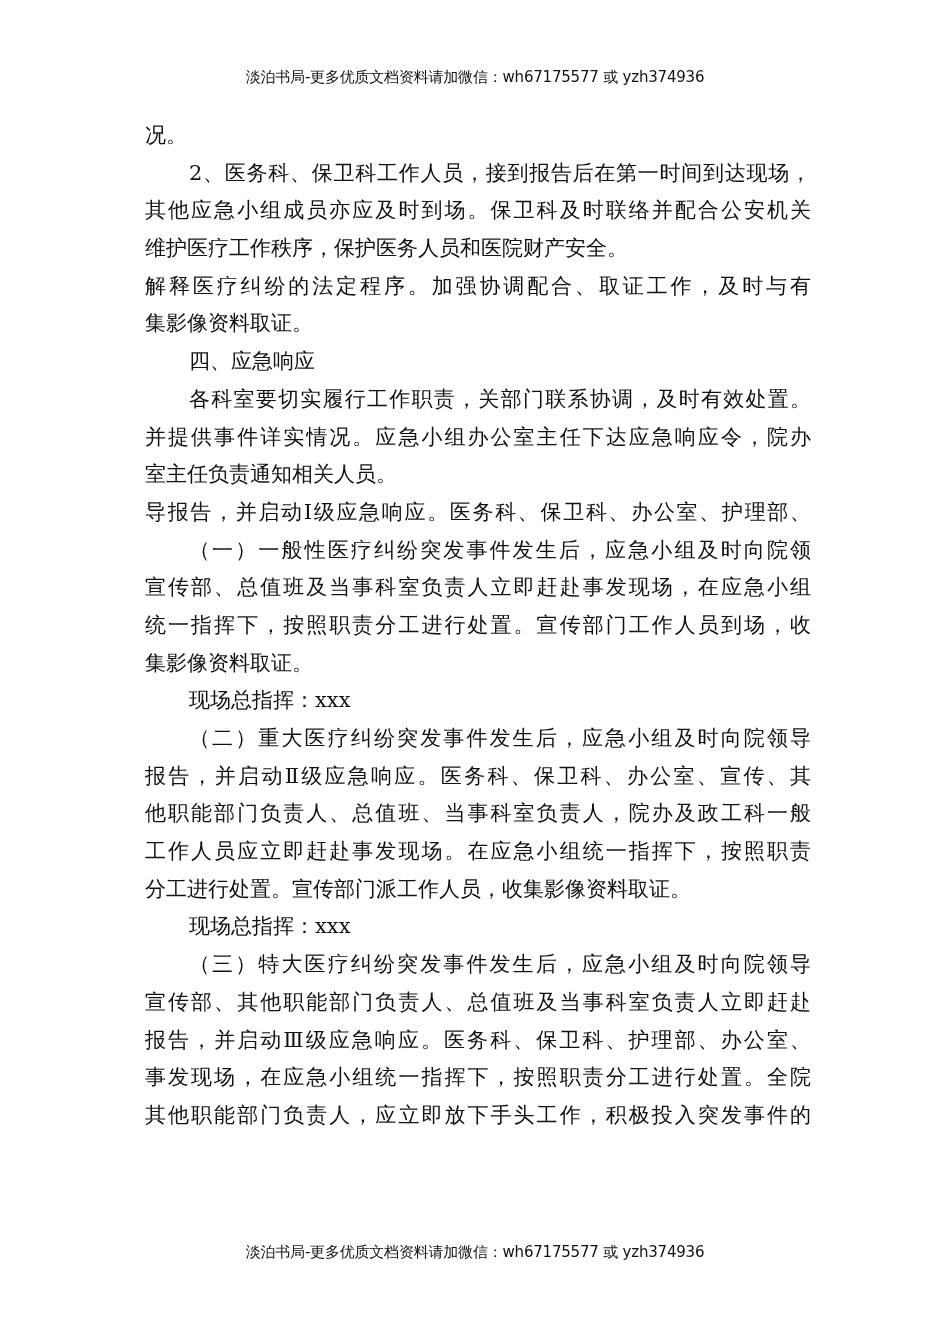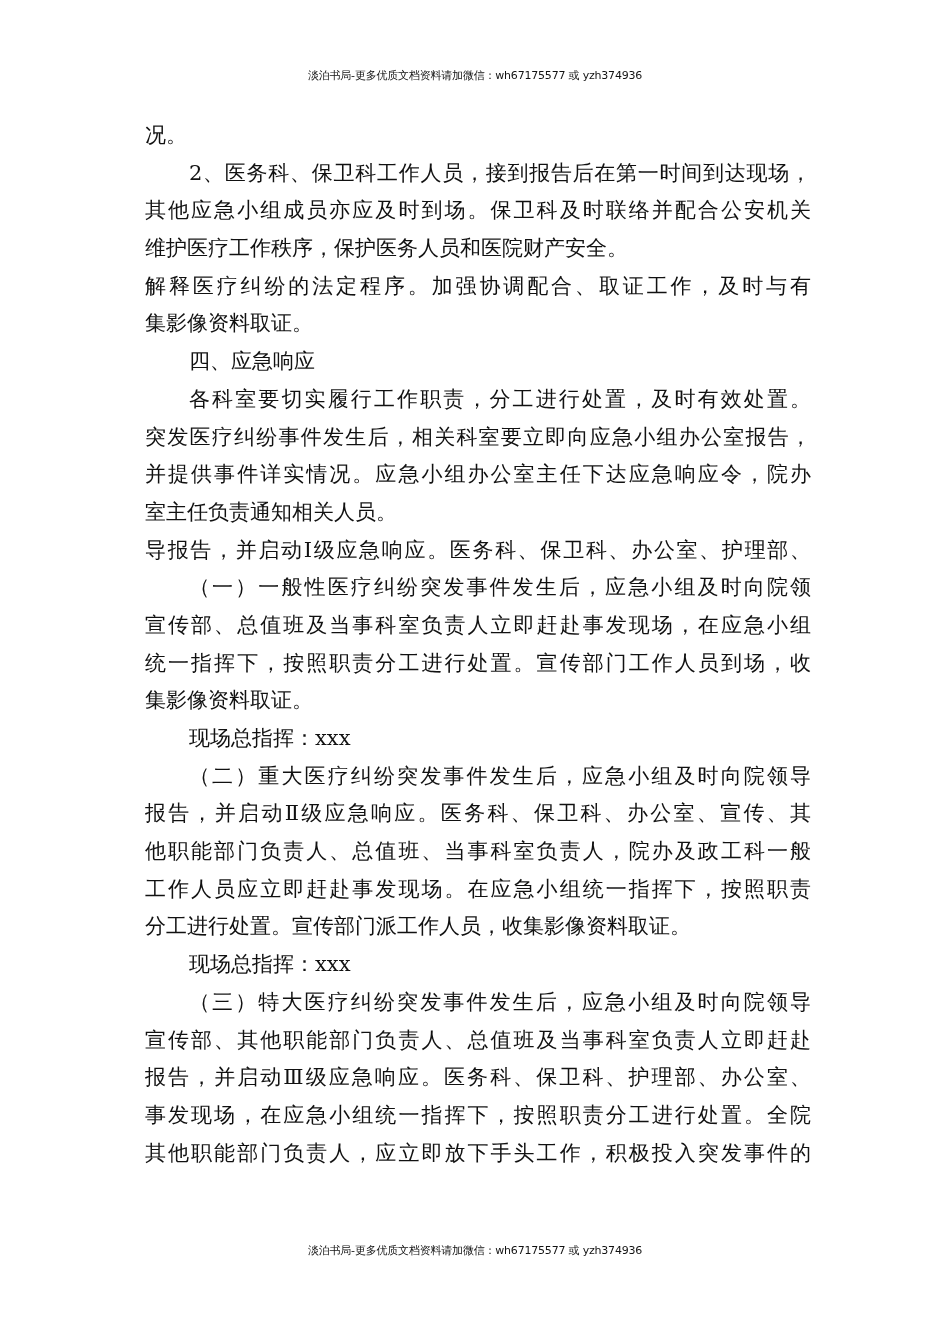--- a/index.html
+++ b/index.html
@@ -14,21 +14,21 @@
       overflow: hidden;
       font-family: "DejaVu Serif", "Liberation Serif", serif;
       color: #111111;
     }
     .watermark {
       position: absolute;
       left: 0;
       width: 950px;
       text-align: center;
       font-family: "DejaVu Sans", "Liberation Sans", sans-serif;
-      font-size: 11px;
+      font-size: 15px;
       color: #111111;
       letter-spacing: -0.2px;
     }
     .watermark.top { top: 68px; }
     .watermark.bottom { top: 1243px; }
     .content {
       position: absolute;
       left: 145px;
       top: 117px;
       width: 666px;
@@ -55,22 +55,21 @@
 <div class="watermark top">淡泊书局-更多优质文档资料请加微信：wh67175577 或 yzh374936</div>
 
 <div class="content">
   <div class="line last">况。</div>
   <div class="line indent">2、医务科、保卫科工作人员，接到报告后在第一时间到达现场，</div>
   <div class="line">其他应急小组成员亦应及时到场。保卫科及时联络并配合公安机关</div>
   <div class="line last">维护医疗工作秩序，保护医务人员和医院财产安全。</div>
   <div class="line">解释医疗纠纷的法定程序。加强协调配合、取证工作，及时与有</div>
   <div class="line last">集影像资料取证。</div>
   <div class="line indent last">四、应急响应</div>
-  <div class="line indent">各科室要切实履行工作职责，分工进行处置，及时有效处置。</div>
-  <div class="line">突发医疗纠纷事件发生后，相关科室要立即向应急小组办公室报告，</div>
+  <div class="line indent">各科室要切实履行工作职责，关部门联系协调，及时有效处置。</div>
   <div class="line">并提供事件详实情况。应急小组办公室主任下达应急响应令，院办</div>
   <div class="line last">室主任负责通知相关人员。</div>
   <div class="line">导报告，并启动Ⅰ级应急响应。医务科、保卫科、办公室、护理部、</div>
   <div class="line indent">（一）一般性医疗纠纷突发事件发生后，应急小组及时向院领</div>
   <div class="line">宣传部、总值班及当事科室负责人立即赶赴事发现场，在应急小组</div>
   <div class="line">统一指挥下，按照职责分工进行处置。宣传部门工作人员到场，收</div>
   <div class="line last">集影像资料取证。</div>
   <div class="line indent last">现场总指挥：xxx</div>
   <div class="line indent">（二）重大医疗纠纷突发事件发生后，应急小组及时向院领导</div>
   <div class="line">报告，并启动Ⅱ级应急响应。医务科、保卫科、办公室、宣传、其</div>

